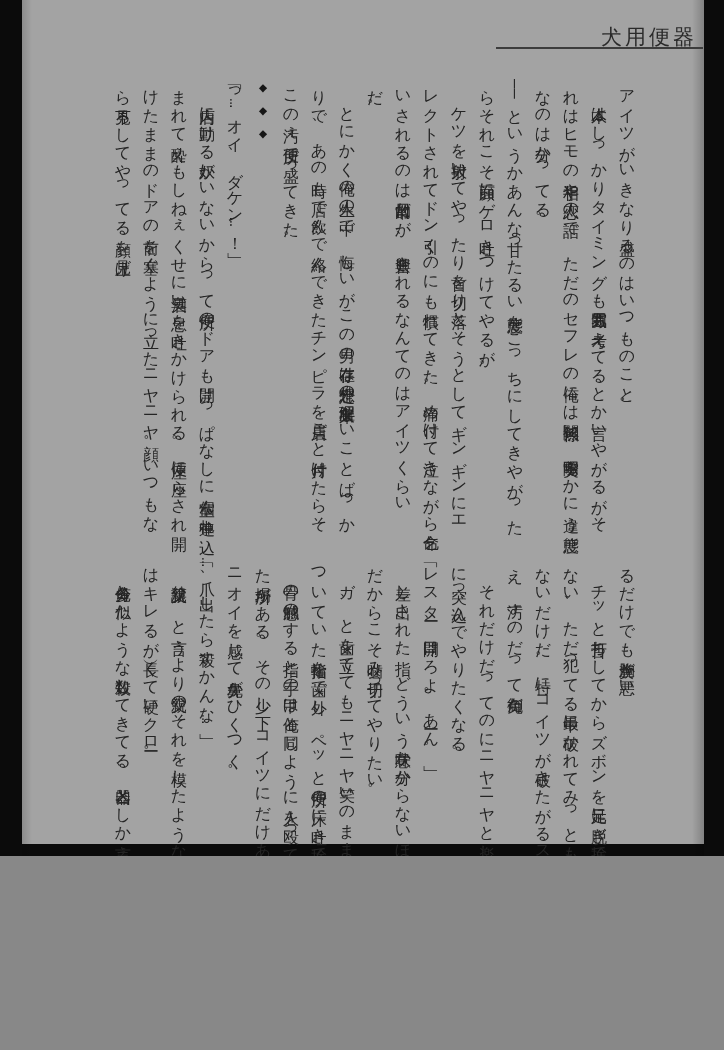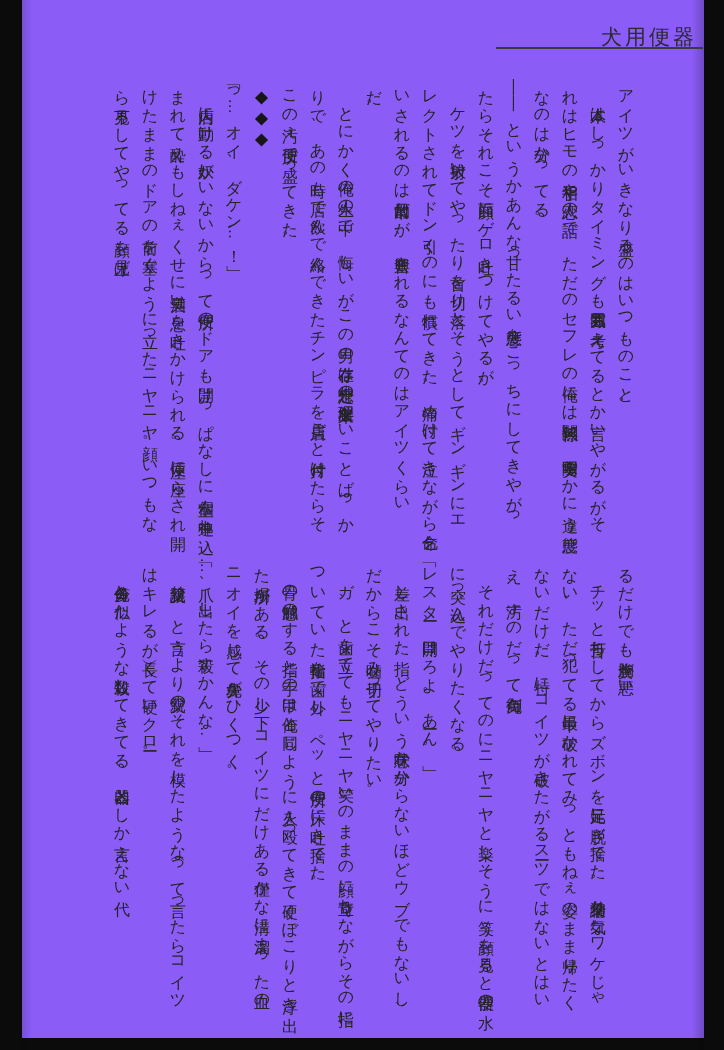--- a/index.html
+++ b/index.html
@@ -1,22 +1,22 @@
 <!DOCTYPE html>
 <html lang="ja"><head>
 <meta charset="utf-8">
 <style>
   html, body { margin: 0; padding: 0; background: #888; }
   .page {
     position: relative;
     width: 724px;
-    height: 1050px;
-    background: #8b5cf6;
+    height: 856px;
+    background: #a3a3a3;
     overflow: hidden;
-    font-family: Liberation Sans, sans-serif;
+    font-family: Liberation Mono, monospace;
   }
   .edge-bar { position: absolute; background: #0b0b0b; }
   .edge-left   { left: 0; top: 0; width: 22px; height: 100%; }
   .edge-right  { right: 0; top: 0; width: 20px; height: 100%; }
   .edge-bottom { left: 0; bottom: 0; width: 100%; height: 12px; }
 
   
   .shade-right {
     position: absolute; right: 20px; top: 0; width: 12px; height: 100%;
     background: linear-gradient(to right, rgba(0,0,0,0), rgba(0,0,0,0.20));

